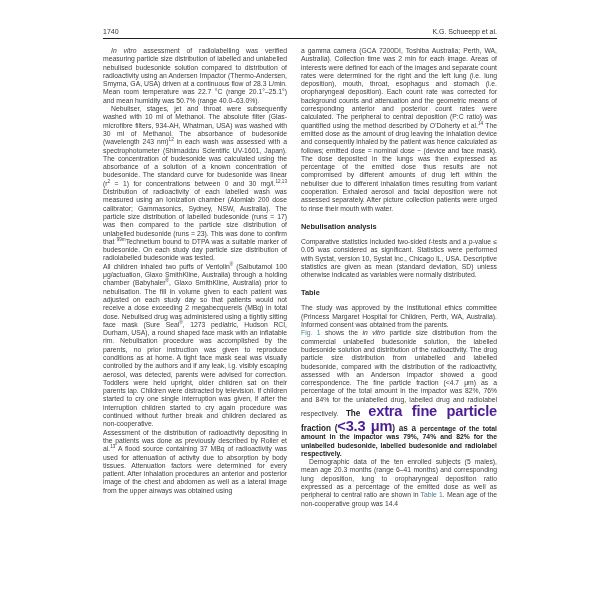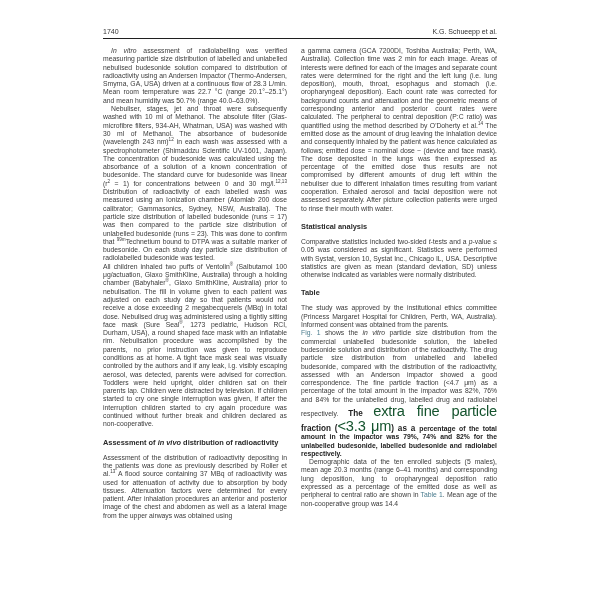--- a/index.html
+++ b/index.html
@@ -40,46 +40,45 @@
     line-height:9px;
     color:#2a2a2a;
     font-weight:bold;
     text-align:left;
   }
   h3:first-child{margin-top:0;}
   .i{font-style:italic;}
   .sup{font-size:0.68em;vertical-align:super;line-height:0;}
   .b{font-weight:bold;color:#222;}
   .bmed{font-weight:bold;font-size:1.2em;color:#222;margin-top:39px;}
-  .big{font-weight:normal;font-size:2.15em;line-height:1;color:#14532d;letter-spacing:-0.2px;}
+  .big{font-weight:bold;font-size:2.15em;line-height:1;color:#4c1d95;letter-spacing:-0.2px;}
   .link{color:var(--link-color,#4a7c8e);}
 </style>
 </head>
 <body>
 
 <div class="page">
 
   <div class="header">
     <span>1740</span>
     <span>K.G. Schueepp et al.</span>
   </div>
 
   <div class="columns">
 
     <div class="col left">
       <p class="indent"><span class="i">In vitro</span><span> assessment of radiolabelling was verified measuring particle size distribution of labelled and unlabelled nebulised budesonide solution compared to distribution of radioactivity using an Andersen Impactor (Thermo-Andersen, Smyrna, GA, USA) driven at a continuous flow of 28.3 L/min. Mean room temperature was 22.7 °C (range 20.1°–25.1°) and mean humidity was 50.7% (range 40.0–63.0%).</span></p>
       <p class="indent"><span>Nebuliser, stages, jet and throat were subsequently washed with 10 ml of Methanol. The absolute filter (Glas-microfibre filters, 934-AH, Whatman, USA) was washed with 30 ml of Methanol. The absorbance of budesonide (wavelength 243 nm)</span><span class="sup">12</span><span> in each wash was assessed with a spectrophotometer (Shimaddzu Scientific UV-1601, Japan). The concentration of budesonide was calculated using the absorbance of a solution of a known concentration of budesonide. The standard curve for budesonide was linear (r</span><span class="sup">2</span><span> = 1) for concentrations between 0 and 30 mg/l.</span><span class="sup">12,13</span><span> Distribution of radioactivity of each labelled wash was measured using an Ionization chamber (Atomlab 200 dose calibrator; Gammasonics, Sydney, NSW, Australia). The particle size distribution of labelled budesonide (runs = 17) was then compared to the particle size distribution of unlabelled budesonide (runs = 23). This was done to confirm that </span><span class="sup">99m</span><span>Technetium bound to DTPA was a suitable marker of budesonide. On each study day particle size distribution of radiolabelled budesonide was tested.</span></p>
       <p><span>All children inhaled two puffs of Ventolin</span><span class="sup">®</span><span> (Salbutamol 100 μg/actuation, Glaxo SmithKline, Australia) through a holding chamber (Babyhaler</span><span class="sup">®</span><span>, Glaxo SmithKline, Australia) prior to nebulisation. The fill in volume given to each patient was adjusted on each study day so that patients would not receive a dose exceeding 2 megabecquerels (MBq) in total dose. Nebulised drug was administered using a tightly sitting face mask (Sure Seal</span><span class="sup">®</span><span>, 1273 pediatric, Hudson RCI, Durham, USA), a round shaped face mask with an inflatable rim. Nebulisation procedure was accomplished by the parents, no prior instruction was given to reproduce conditions as at home. A tight face mask seal was visually controlled by the authors and if any leak, i.g. visibly escaping aerosol, was detected, parents were advised for correction. Toddlers were held upright, older children sat on their parents lap. Children were distracted by television. If children started to cry one single interruption was given, if after the interruption children started to cry again procedure was continued without further break and children declared as non-cooperative.</span></p>
-      <h3><span>Assessment of </span><span class="i">in vivo</span><span> distribution of radioactivity</span></h3>
       <p><span>Assessment of the distribution of radioactivity depositing in the patients was done as previously described by Roller et al.</span><span class="sup">13</span><span> A flood source containing 37 MBq of radioactivity was used for attenuation of activity due to absorption by body tissues. Attenuation factors were determined for every patient. After inhalation procedures an anterior and posterior image of the chest and abdomen as well as a lateral image from the upper airways was obtained using</span></p>
     </div>
 
     <div class="col right">
       <p><span>a gamma camera (GCA 7200DI, Toshiba Australia; Perth, WA, Australia). Collection time was 2 min for each image. Areas of interests were defined for each of the images and separate count rates were determined for the right and the left lung (i.e. lung deposition), mouth, throat, esophagus and stomach (i.e. oropharyngeal deposition). Each count rate was corrected for background counts and attenuation and the geometric means of corresponding anterior and posterior count rates were calculated. The peripheral to central deposition (P:C ratio) was quantified using the method described by O'Doherty et al.</span><span class="sup">14</span><span> The emitted dose as the amount of drug leaving the inhalation device and consequently inhaled by the patient was hence calculated as follows; emitted dose = nominal dose − (device and face mask). The dose deposited in the lungs was then expressed as percentage of the emitted dose thus results are not compromised by different amounts of drug left within the nebuliser due to different inhalation times resulting from variant cooperation. Exhaled aerosol and facial deposition were not assessed separately. After picture collection patients were urged to rinse their mouth with water.</span></p>
-      <h3>Statistical analysis</h3>
+      <h3>Nebulisation analysis</h3>
       <p><span>Comparative statistics included two-sided </span><span class="i">t</span><span>-tests and a </span><span class="i">p</span><span>-value ≤ 0.05 was considered as significant. Statistics were performed with Systat, version 10, Systat Inc., Chicago IL, USA. Descriptive statistics are given as mean (standard deviation, SD) unless otherwise indicated as variables were normally distributed.</span></p>
       <h3>Table</h3>
       <p>The study was approved by the institutional ethics committee (Princess Margaret Hospital for Children, Perth, WA, Australia). Informed consent was obtained from the parents.</p>
       <p><span class="link">Fig. 1</span><span> shows the </span><span class="i">in vitro</span><span> particle size distribution from the commercial unlabelled budesonide solution, the labelled budesonide solution and distribution of the radioactivity. The drug particle size distribution from unlabelled and labelled budesonide, compared with the distribution of the radioactivity, assessed with an Anderson impactor showed a good correspondence. The fine particle fraction (&lt;4.7 μm) as a percentage of the total amount in the impactor was 82%, 76% and 84% for the unlabelled drug, labelled drug and radiolabel respectively. </span><span class="bmed">The </span><span class="big">extra fine particle </span><span class="bmed">fraction (</span><span class="big">&lt;3.3 μm</span><span class="bmed">) as a </span><span class="b">percentage of the total amount in the impactor was 79%, 74% and 82% for the unlabelled budesonide, labelled budesonide and radiolabel respectively.</span></p>
       <p class="indent"><span>Demographic data of the ten enrolled subjects (5 males), mean age 20.3 months (range 6–41 months) and corresponding lung deposition, lung to oropharyngeal deposition ratio expressed as a percentage of the emitted dose as well as peripheral to central ratio are shown in </span><span class="link">Table 1</span><span>. Mean age of the non-cooperative group was 14.4</span></p>
     </div>
 
   </div>
 </div>
 

